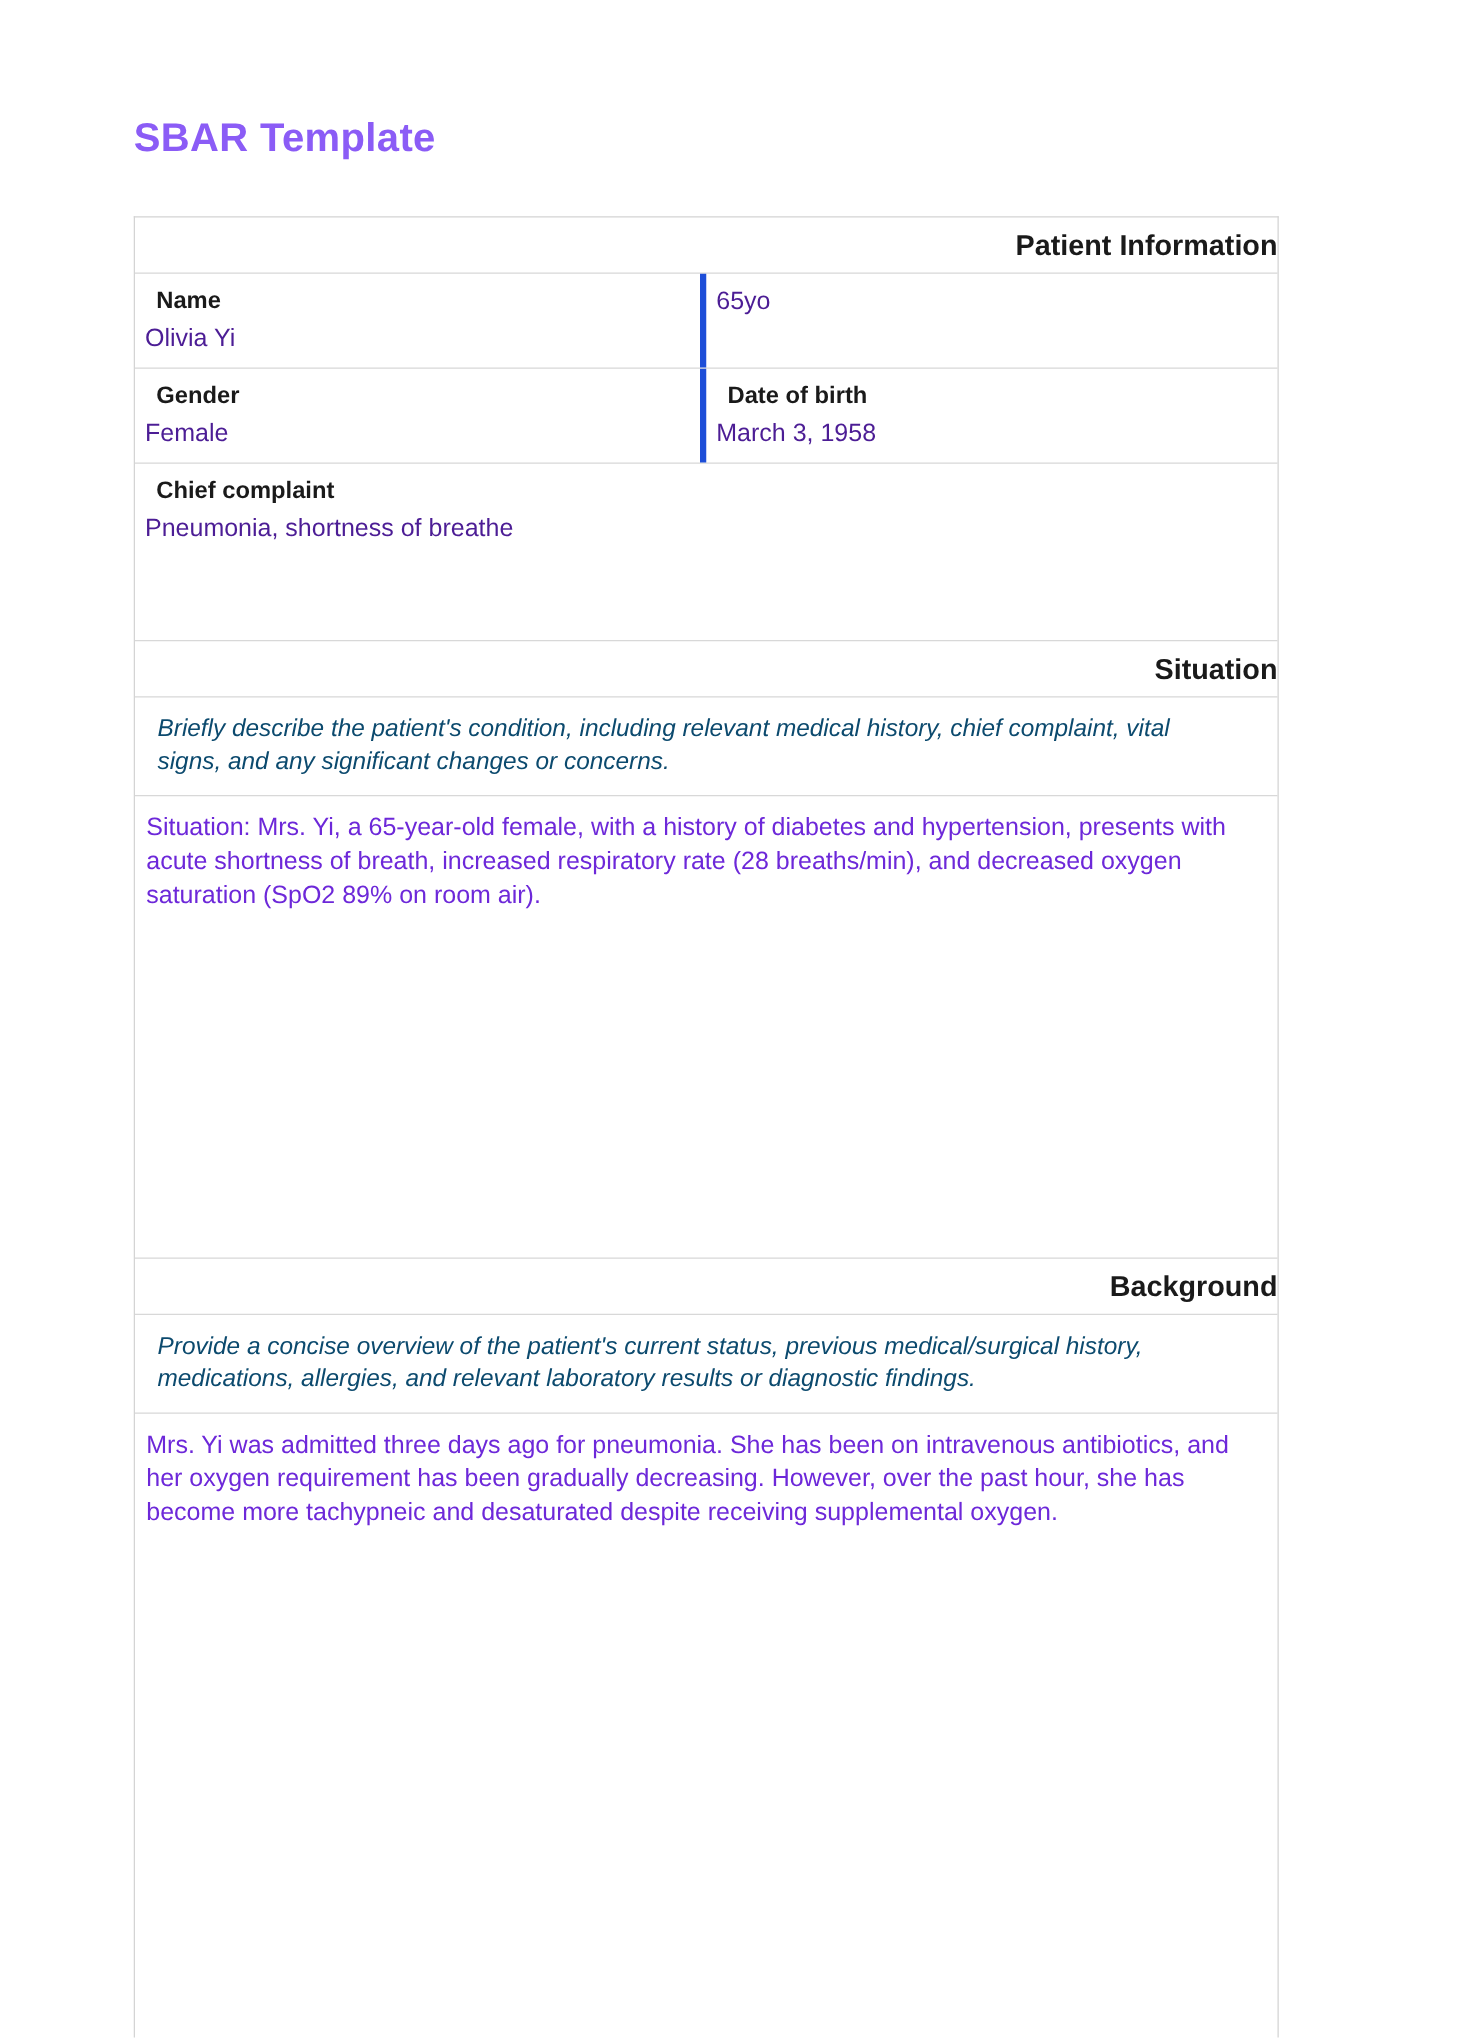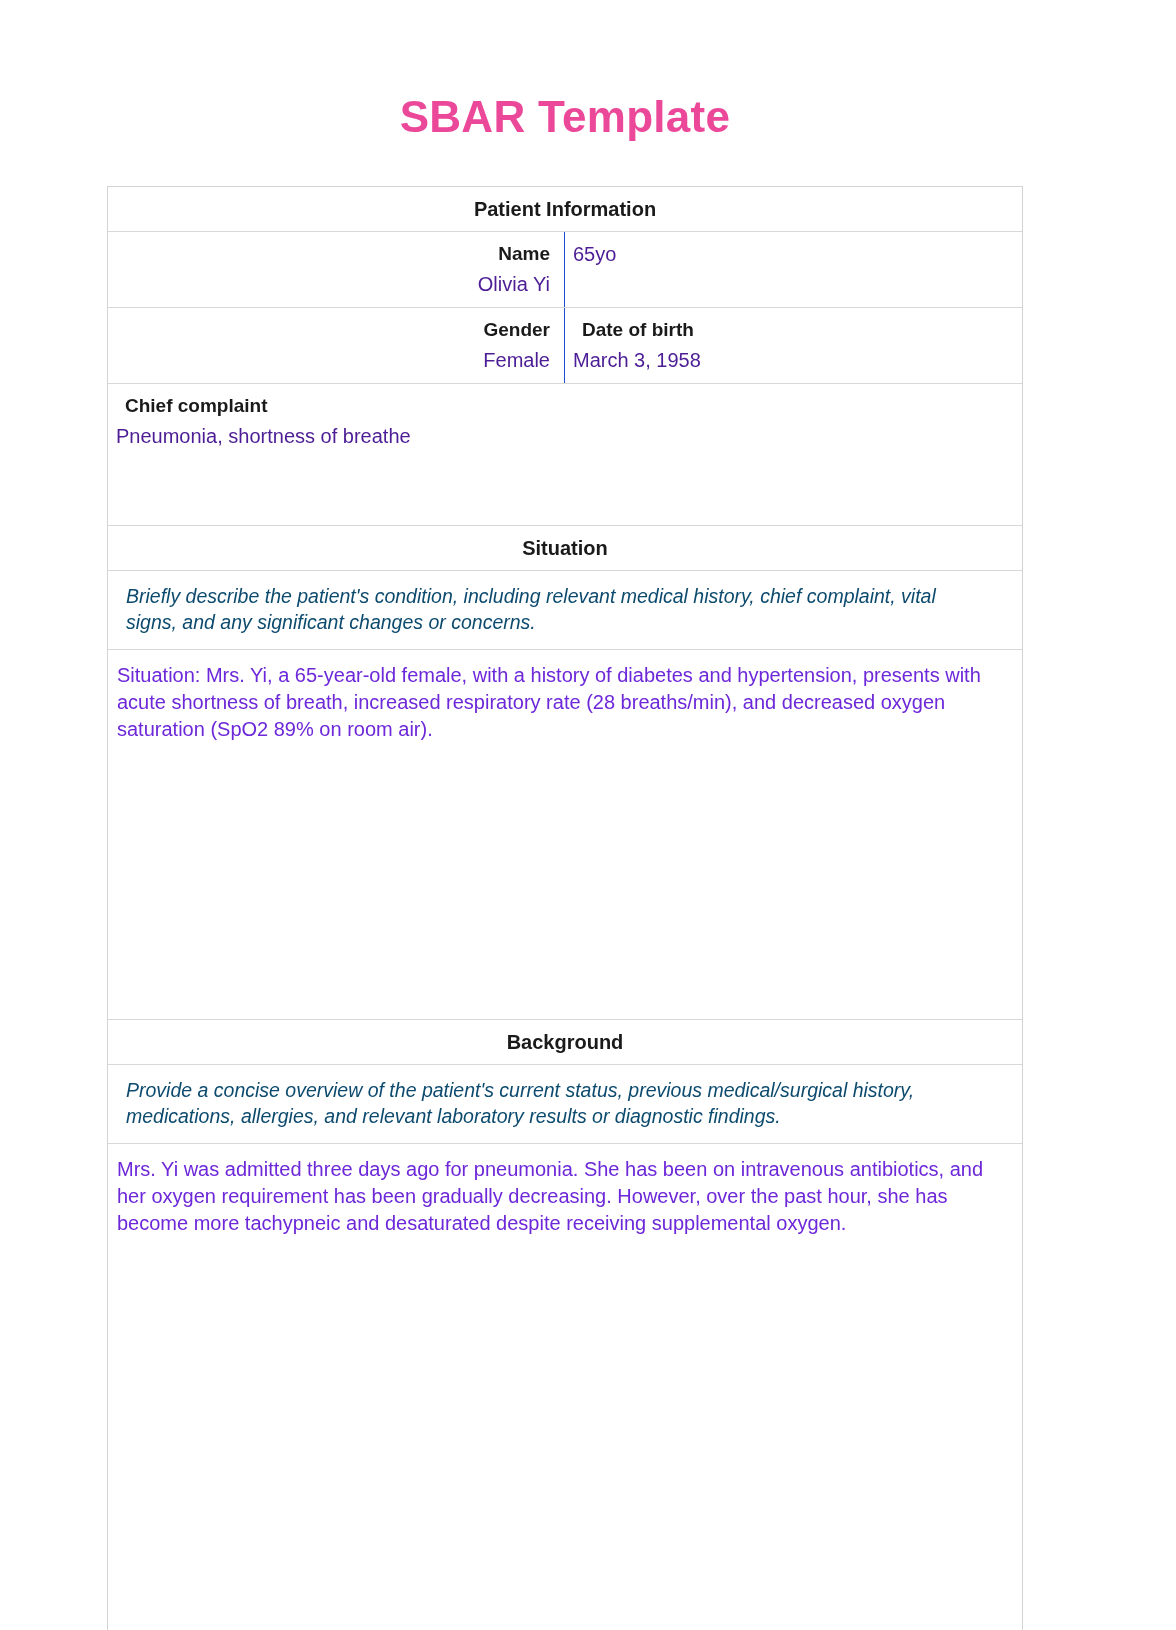--- a/index.html
+++ b/index.html
@@ -16,60 +16,59 @@
     -webkit-font-smoothing: antialiased;
   }
   .doc {
     width: 916px;
     margin-left: 107px;
     padding-top: 92px;
     box-sizing: border-box;
   }
   .page-title {
     margin: 0;
-    text-align: center;
-    font-size: 44px;
+    text-align: left;
+    font-size: 32px;
     font-weight: 700;
     letter-spacing: 0.3px;
-    color: #ec4899;
+    color: #8b5cf6;
   }
   .form-table {
     margin-top: 44px;
     border: 1px solid #d4d4d4;
     border-bottom: none;
     background: #ffffff;
   }
   .row {
     border-bottom: 1px solid #d8d8d8;
     box-sizing: border-box;
   }
   .row:last-child {
     border-bottom: none;
   }
   .section-header {
     min-height: 45px;
     display: flex;
     align-items: center;
-    justify-content: center;
+    justify-content: flex-end;
     font-weight: 700;
-    font-size: 20px;
+    font-size: 23px;
     color: #1a1a1a;
   }
   .two-col {
     display: flex;
     min-height: 73px;
   }
   .two-col .cell {
     width: 50%;
     box-sizing: border-box;
     padding: 7px 14px 8px 8px;
   }
   .two-col .cell.left {
-    border-right: 1px solid #1d4ed8;
-    text-align: right;
+    border-right: 5px solid #1d4ed8;
   }
   .field-label {
     font-weight: 700;
     font-size: 19px;
     line-height: 30px;
     padding-left: 9px;
     color: #1a1a1a;
   }
   .field-value {
     font-size: 20px;

